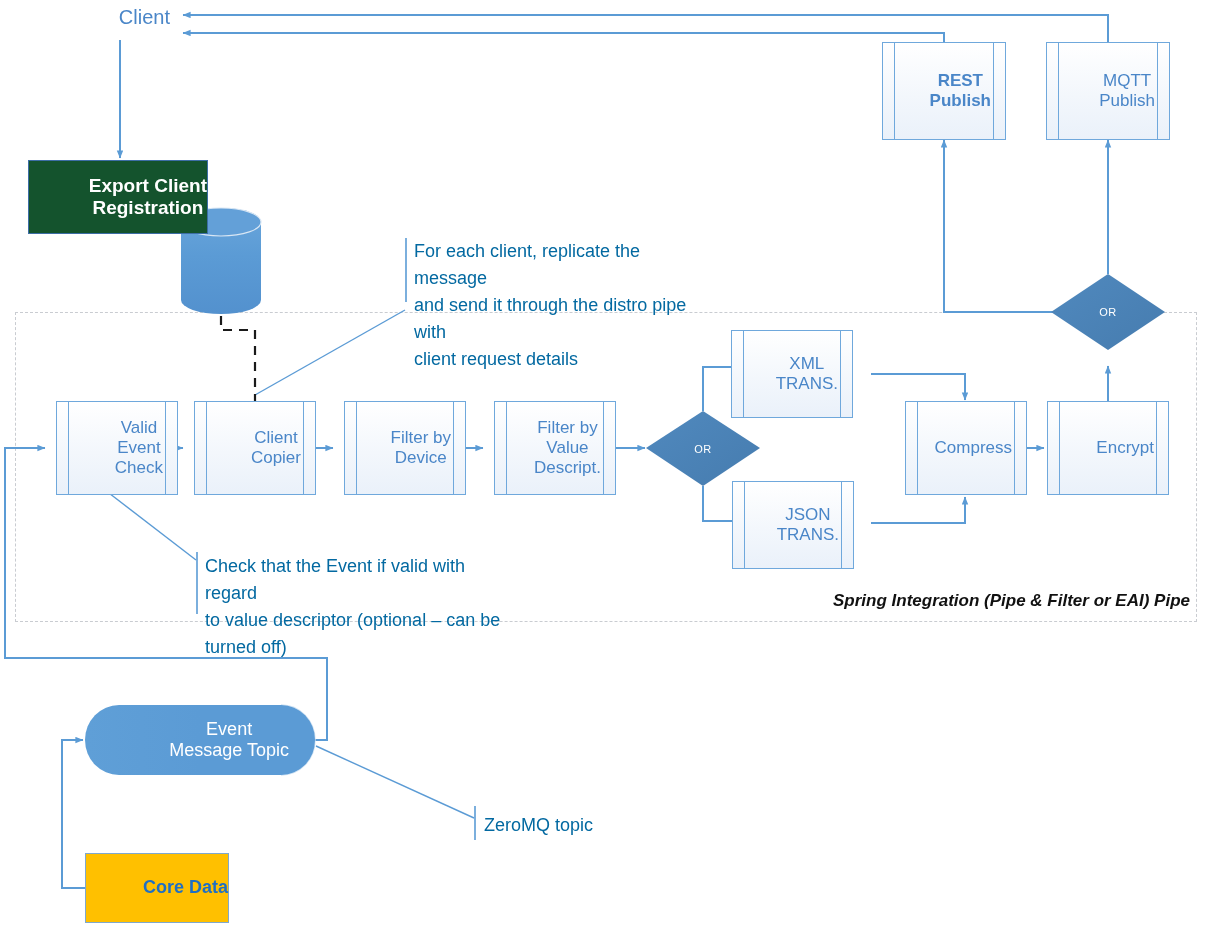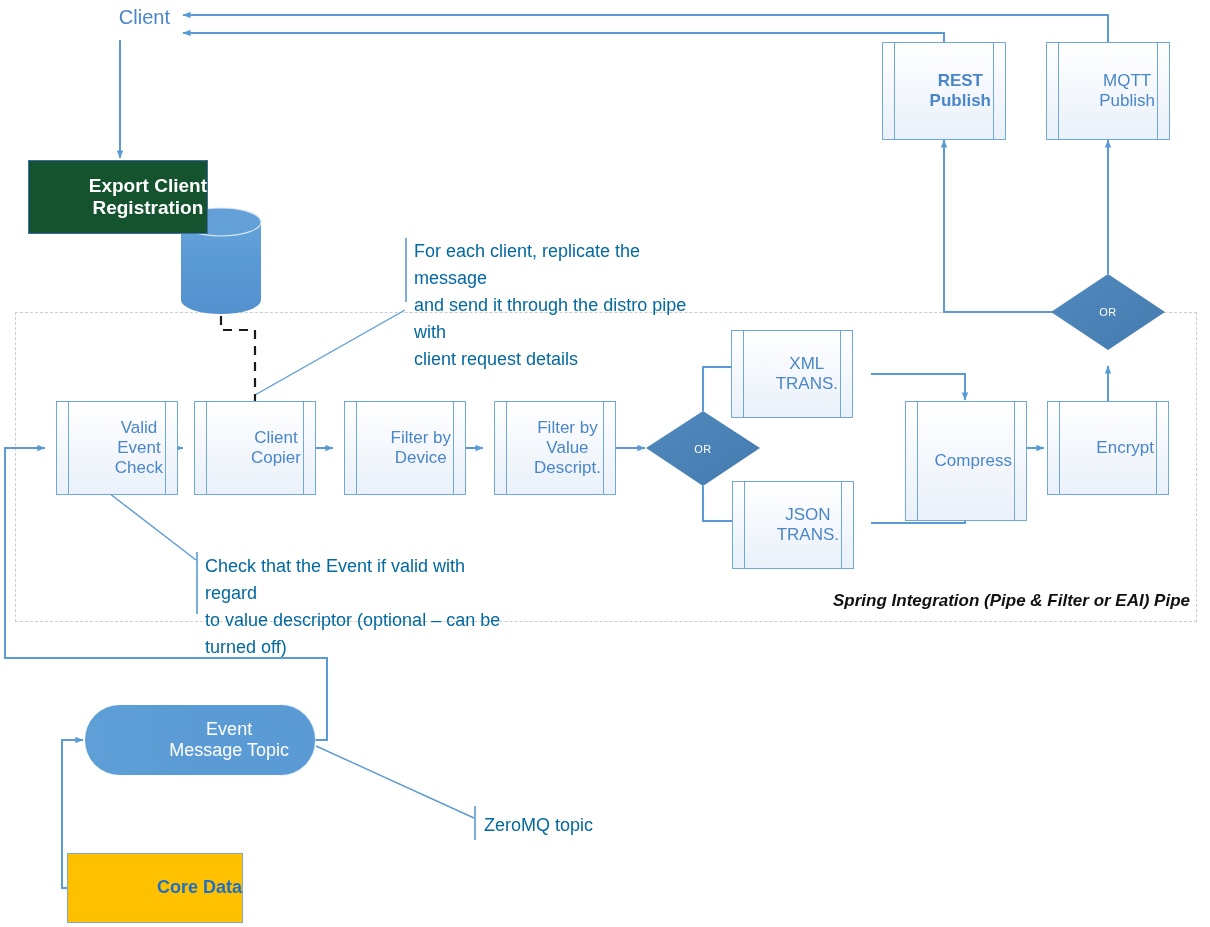--- a/index.html
+++ b/index.html
@@ -211,21 +211,21 @@
 
   <div class="node pipe" style="left:732px;top:481px;width:122px;height:88px;">
     <span class="bar-l"></span>
     <span class="bar-r"></span>
     <span class="txt">
       <span>JSON</span><br>
       <span>TRANS.</span>
     </span>
   </div>
 
-  <div class="node pipe" style="left:905px;top:401px;width:122px;height:120px;">
+  <div class="node pipe" style="left:905px;top:401px;width:122px;height:94px;">
     <span class="bar-l"></span>
     <span class="bar-r"></span>
     <span class="txt">Compress</span>
   </div>
 
   <div class="node pipe" style="left:1047px;top:401px;width:122px;height:94px;">
     <span class="bar-l"></span>
     <span class="bar-r"></span>
     <span class="txt">Encrypt</span>
   </div>
@@ -248,21 +248,21 @@
     </span>
   </div>
 
   <div class="node" style="left:85px;top:705px;width:230px;height:70px;color:#fff;font-size:18px;">
     <span style="padding-right:26px;">
       <span>Event</span><br>
       <span>Message Topic</span>
     </span>
   </div>
 
-  <div class="node orange" style="left:67px;top:853px;width:176px;height:70px;padding-left:9px;">
+  <div class="node orange" style="left:85px;top:853px;width:144px;height:70px;padding-left:9px;">
     <span>Core Data</span>
   </div>
 
   <div style="position:absolute;left:414px;top:238px;width:300px;">
     <span class="annot">For each client, replicate the message</span>
     <span class="annot">and send it through the distro pipe with</span>
     <span class="annot">client request details</span>
   </div>
 
   <div style="position:absolute;left:205px;top:553px;width:300px;">

